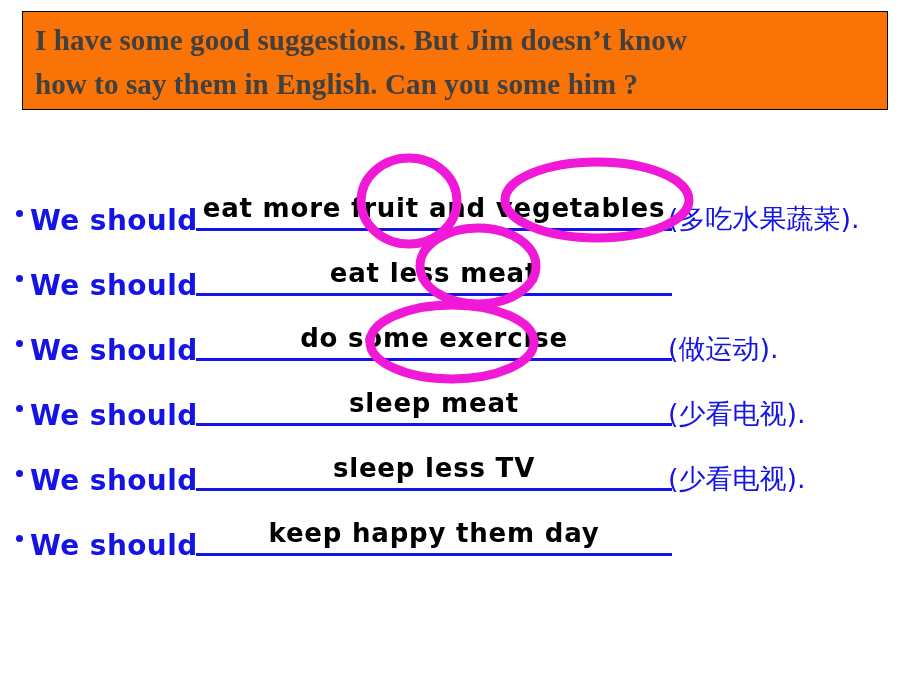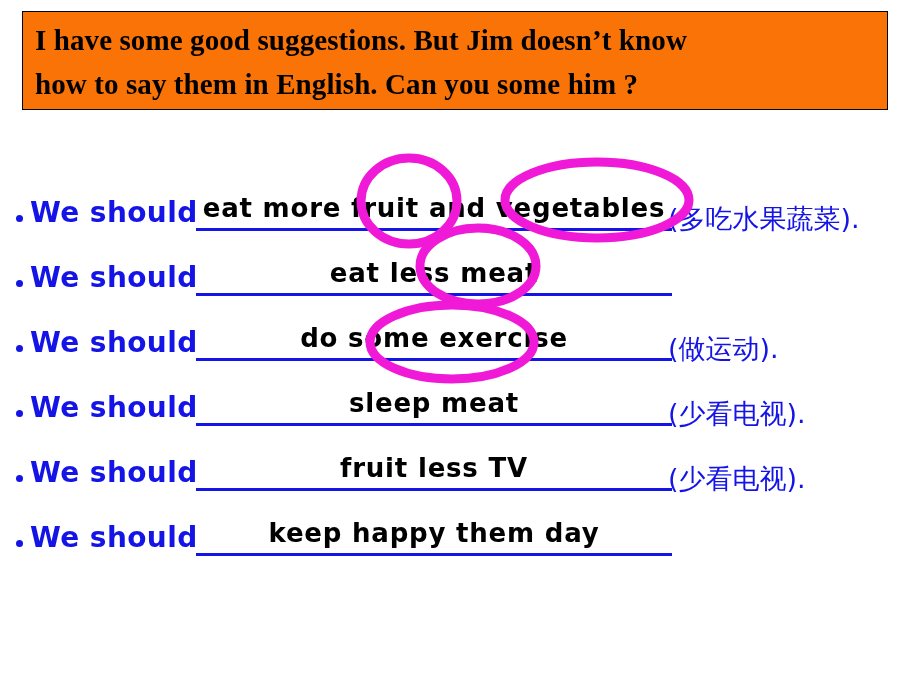--- a/index.html
+++ b/index.html
@@ -25,21 +25,21 @@
     background-color: #F97306;
     border: 1px solid #000000;
     box-sizing: border-box;
     padding: 6px 0 0 12px;
   }
   #header-banner .headline {
     font-family: "Liberation Serif", "DejaVu Serif", serif;
     font-weight: bold;
     font-size: 29px;
     line-height: 44px;
-    color: #000000;
+    color: #404040;
     letter-spacing: 0.1px;
     white-space: pre;
   }
 
   
   #answer-list {
     position: absolute;
     left: 0;
     top: 132px;
     width: 920px;
@@ -50,23 +50,23 @@
     position: absolute;
     left: 0;
     width: 920px;
     height: 65px;
   }
 
   
   .row-lead {
     position: absolute;
     left: 16px;
-    bottom: 8px;
+    bottom: 0px;
     display: flex;
-    align-items: flex-end;
+    align-items: center;
     white-space: nowrap;
   }
   .bullet-dot {
     width: 7px;
     height: 7px;
     border-radius: 50%;
     background: #1414E6;
     display: inline-block;
     margin-right: 7px;
     position: relative;
@@ -179,21 +179,21 @@
     <div class="answer-text">sleep meat</div>
     <div class="blank-line"></div>
     <div class="gloss-text">(少看电视).</div>
   </div>
 
   <div class="answer-row" style="top:300px">
     <div class="row-lead">
       <span class="bullet-dot"></span>
       <span class="lead-text">We should</span>
     </div>
-    <div class="answer-text">fruit less TV</div>
+    <div class="answer-text">sleep less TV</div>
     <div class="blank-line"></div>
     <div class="gloss-text">(少看电视).</div>
   </div>
 
   <div class="answer-row" style="top:365px">
     <div class="row-lead">
       <span class="bullet-dot"></span>
       <span class="lead-text">We should</span>
     </div>
     <div class="answer-text">keep happy them day</div>

